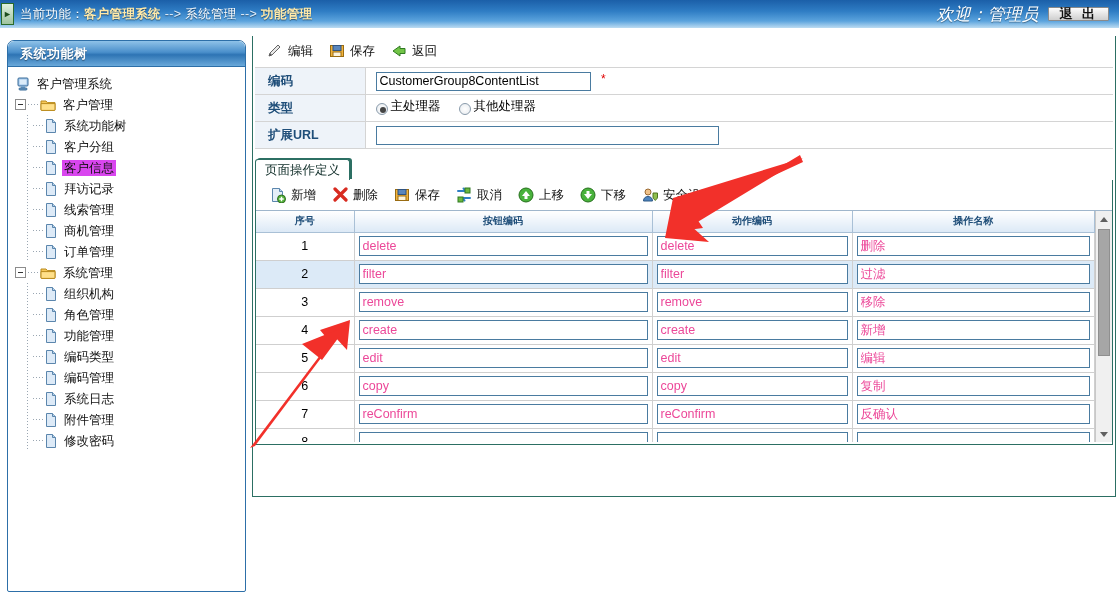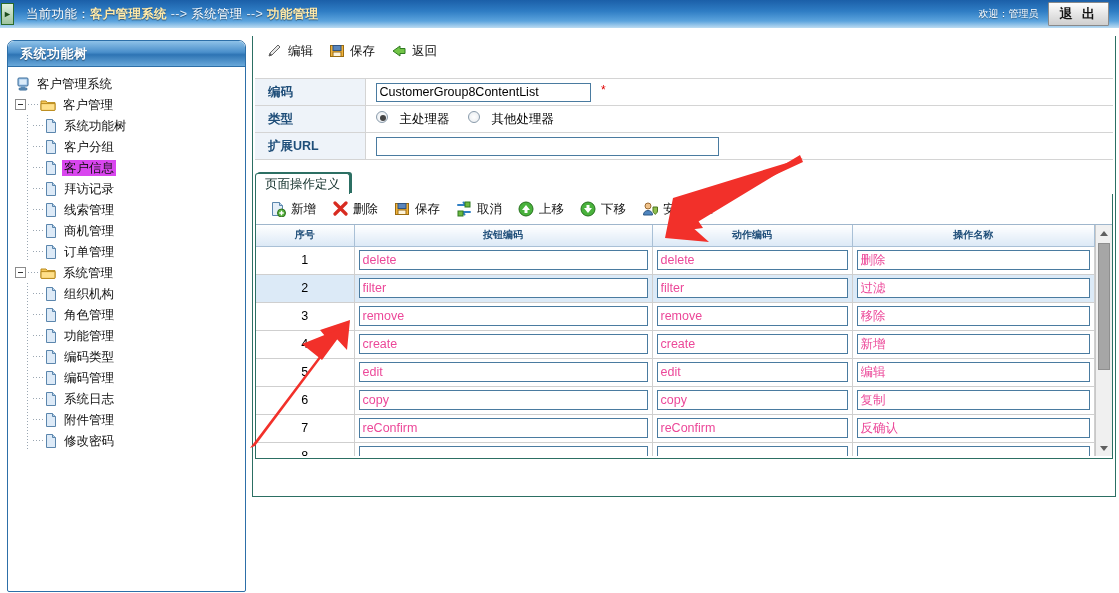--- a/index.html
+++ b/index.html
@@ -20,32 +20,32 @@
     display: flex; align-items: center;
   }
   #topbar-marker {
     width: 13px; height: 22px; margin-left: 1px;
     background: linear-gradient(to bottom,#dff0df,#9fc49f);
     border: 1px solid #2a6b2a;
     display: flex; align-items: center; justify-content: center;
     color: #1d4d1d; font-size: 9px;
   }
   #breadcrumb {
-    margin-left: 12px; color: #ffffff; font-size: 12.5px; letter-spacing: .3px;
+    margin-left: 6px; color: #ffffff; font-size: 12.5px; letter-spacing: .3px;
     white-space: nowrap; text-shadow: 0 1px 1px rgba(0,0,0,.45);
   }
   #breadcrumb .em { color: #ffe9a8; font-weight: bold; }
   #breadcrumb .sep { color: #e2eefb; margin: 0 4px; font-weight: normal; }
   #topbar-right {
     margin-left: auto; display: flex; align-items: center; gap: 10px; margin-right: 10px;
   }
-  #welcome { color: #ffffff; font-size: 10px; white-space: nowrap;
-             text-shadow: 0 1px 1px rgba(0,0,0,.4); }
+  #welcome { color: #ffffff; font-size: 17px; white-space: nowrap;
+             text-shadow: 0 1px 1px rgba(0,0,0,.4); font-style: italic; }
   #logout-btn {
-    height: 24px; min-width: 58px; padding: 0 10px;
+    height: 14px; min-width: 58px; padding: 0 10px;
     background: linear-gradient(to bottom,#fdfdfd,#e3e3e3 55%,#cfcfcf);
     border: 1px solid #8a8a8a; border-radius: 1px;
     font-size: 13px; font-weight: bold; color: #111; letter-spacing: 3px;
     display: flex; align-items: center; justify-content: center; cursor: pointer;
   }
 
   
   #tree-panel {
     position: absolute; left: 7px; top: 40px; width: 239px; height: 552px;
     border: 1px solid #2d6fa8; border-radius: 7px 7px 2px 2px;
@@ -109,34 +109,34 @@
     border: 1px solid #2c6f63; border-top: none; height: 461px; background: #fff;
     position: relative; padding: 0;
   }
 
   
   .toolbar { height: 30px; display: flex; align-items: center; padding-left: 14px; gap: 16px; }
   .tbtn { display: flex; align-items: center; gap: 5px; cursor: pointer; font-size: 12.5px; color: #111; }
   .tbtn .ticon { width: 16px; height: 16px; position: relative; flex: none; }
 
   
-  #form-table { width: 858px; margin: 12px auto; border-collapse: collapse; }
+  #form-table { width: 858px; margin: 1px auto; border-collapse: collapse; }
   #form-table td { border-bottom: 1px solid #d4d4d4; height: 27px; font-size: 12.5px; }
   #form-table tr:first-child td { border-top: 1px solid #d4d4d4; }
   td.flabel {
     width: 110px; background: #eef3f9; color: #1f4e79; font-weight: bold;
     padding-left: 13px; border-right: 1px solid #d4d4d4;
   }
   td.fvalue { padding-left: 10px; }
   .txt {
     border: 1px solid #4a7ba0; height: 19px; font-size: 12.5px; padding: 0 3px;
     font-family: "Liberation Sans", sans-serif; background: #fff; color: #000;
   }
   .req { color: #e00000; margin-left: 7px; font-size: 12px; vertical-align: top; }
-  .radio-wrap { display: inline-flex; align-items: flex-start; gap: 12px; margin-right: 18px; }
+  .radio-wrap { display: inline-flex; align-items: flex-end; gap: 3px; margin-right: 18px; }
   .radio {
     width: 12px; height: 12px; border-radius: 50%;
     border: 1px solid #8a9bab; background: radial-gradient(#ffffff,#e6eaee); position: relative;
   }
   .radio.on::after {
     content: ""; position: absolute; left: 3px; top: 3px; width: 6px; height: 6px;
     border-radius: 50%; background: #444;
   }
 
   

